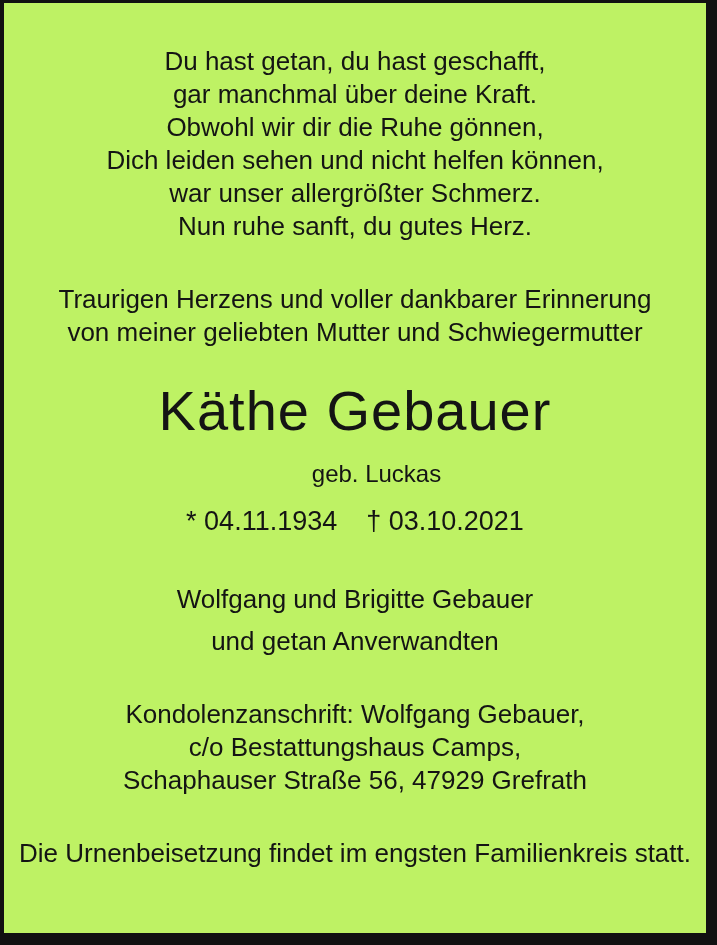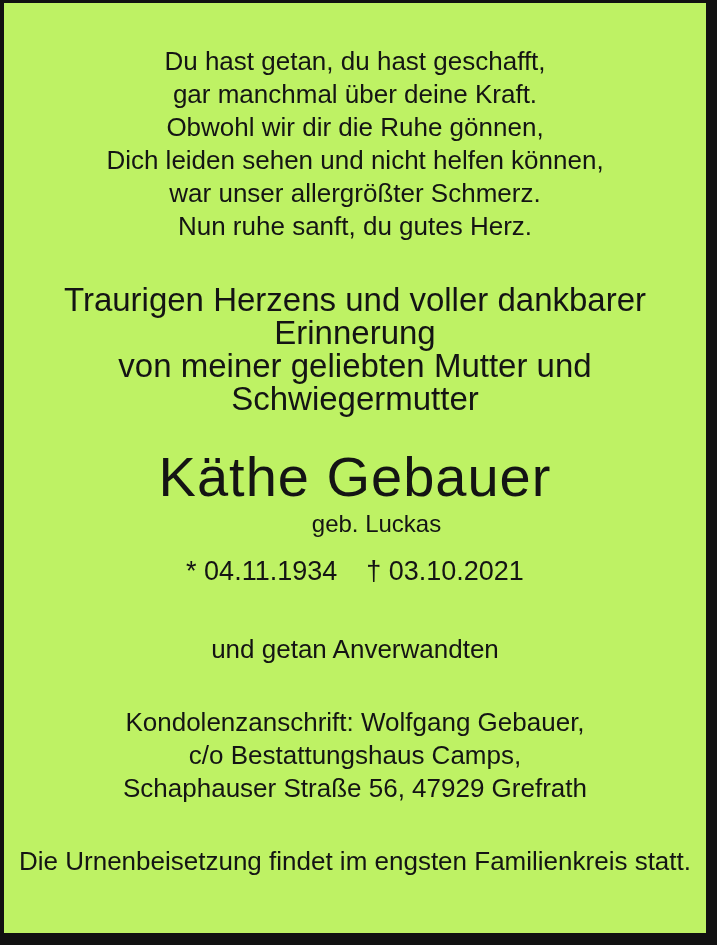--- a/index.html
+++ b/index.html
@@ -21,32 +21,32 @@
     text-align: center;
     overflow: hidden;
   }
   .poem {
     margin-top: 42px;
     font-size: 26px;
     line-height: 33px;
   }
   .intro {
     margin-top: 40px;
-    font-size: 33px;
+    font-size: 26px;
     line-height: 33px;
   }
   .deceased-name {
     margin-top: 32px;
     font-size: 56px;
     line-height: 60px;
     font-weight: 400;
     letter-spacing: 1px;
   }
   .maiden {
-    margin-top: 2px;
+    margin-top: 18px;
     font-size: 24px;
     line-height: 30px;
     padding-left: 43px;
   }
   .dates {
     margin-top: 16px;
     font-size: 27px;
     line-height: 33px;
     display: flex;
     justify-content: center;
@@ -93,20 +93,21 @@
   <div class="deceased-name">Käthe Gebauer</div>
 
   <div class="maiden">geb. Luckas</div>
 
   <div class="dates">
     <span>* 04.11.1934</span>
     <span>† 03.10.2021</span>
   </div>
 
   <div class="mourners">
+    <span class="line">Wolfgang und Brigitte Gebauer</span>
     <span class="line">und getan Anverwandten</span>
   </div>
 
   <div class="condolence">
     <span class="line">Kondolenzanschrift: Wolfgang Gebauer,</span>
     <span class="line">c/o Bestattungshaus Camps,</span>
     <span class="line">Schaphauser Straße 56, 47929 Grefrath</span>
   </div>
 
   <div class="closing">Die Urnenbeisetzung findet im engsten Familienkreis statt.</div>

